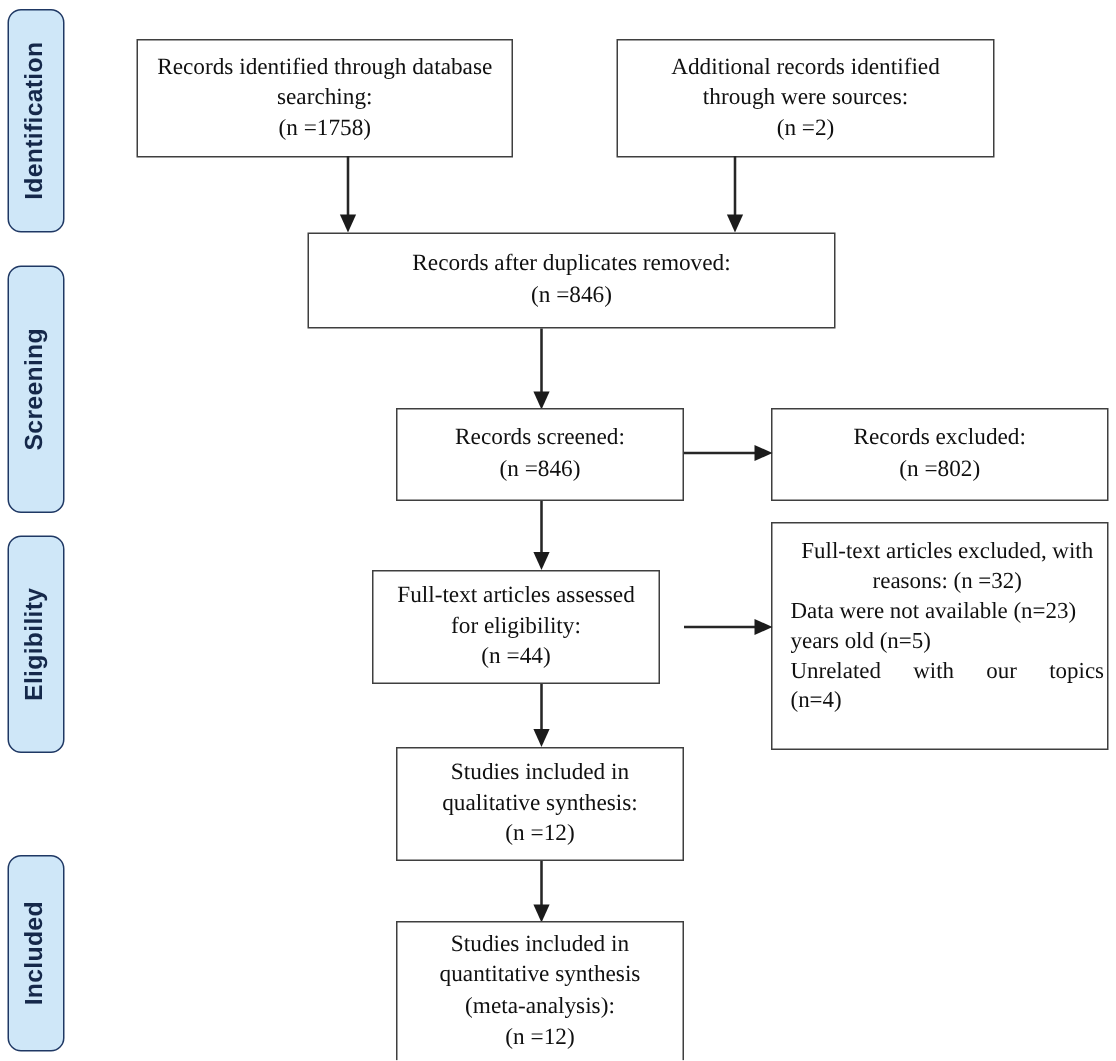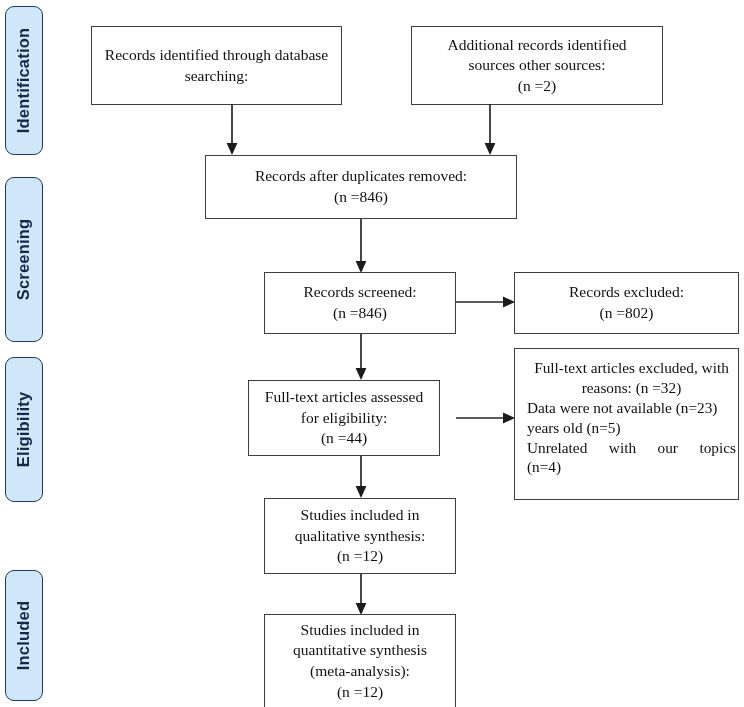--- a/index.html
+++ b/index.html
@@ -103,43 +103,44 @@
     <span class="stage-label">Eligibility</span>
   </div>
 
   <div class="stage-tab" style="left:5px; top:570px; width:38px; height:131px;">
     <span class="stage-label">Included</span>
   </div>
 
   <div class="flow-box" style="left:91px; top:26px; width:251px; height:79px;">
     <span class="line">Records identified through database</span>
     <span class="line">searching:</span>
+    <span class="line">(n =1758)</span>
   </div>
 
   <div class="flow-box" style="left:378px; top:26px; width:252px; height:79px;margin-left:33px;">
     <span class="line">Additional records identified</span>
-    <span class="line">sources other sources:</span>
+    <span class="line">through were sources:</span>
     <span class="line">(n =2)</span>
   </div>
 
   <div class="conn" style="left:221px; top:104px; width:22px; height:52px;">
     <svg width="22" height="52" viewBox="0 0 22 52">
       <line x1="11" y1="0" x2="11" y2="42" stroke="#262626" stroke-width="1.7"></line>
       <polygon points="11,51 5.6,39 16.4,39" fill="#1b1b1b"></polygon>
     </svg>
   </div>
 
   <div class="conn" style="left:479px; top:104px; width:22px; height:52px;">
     <svg width="22" height="52" viewBox="0 0 22 52">
       <line x1="11" y1="0" x2="11" y2="42" stroke="#262626" stroke-width="1.7"></line>
       <polygon points="11,51 5.6,39 16.4,39" fill="#1b1b1b"></polygon>
     </svg>
   </div>
 
-  <div class="flow-box" style="left:205px; top:155px; width:312px; height:64px;">
+  <div class="flow-box" style="left:205px; top:155px; width:352px; height:64px;">
     <span class="line">Records after duplicates removed:</span>
     <span class="line">(n =846)</span>
   </div>
 
   <div class="conn" style="left:350px; top:219px; width:22px; height:55px;">
     <svg width="22" height="55" viewBox="0 0 22 55">
       <line x1="11" y1="0" x2="11" y2="45" stroke="#262626" stroke-width="1.7"></line>
       <polygon points="11,54 5.6,42 16.4,42" fill="#1b1b1b"></polygon>
     </svg>
   </div>

